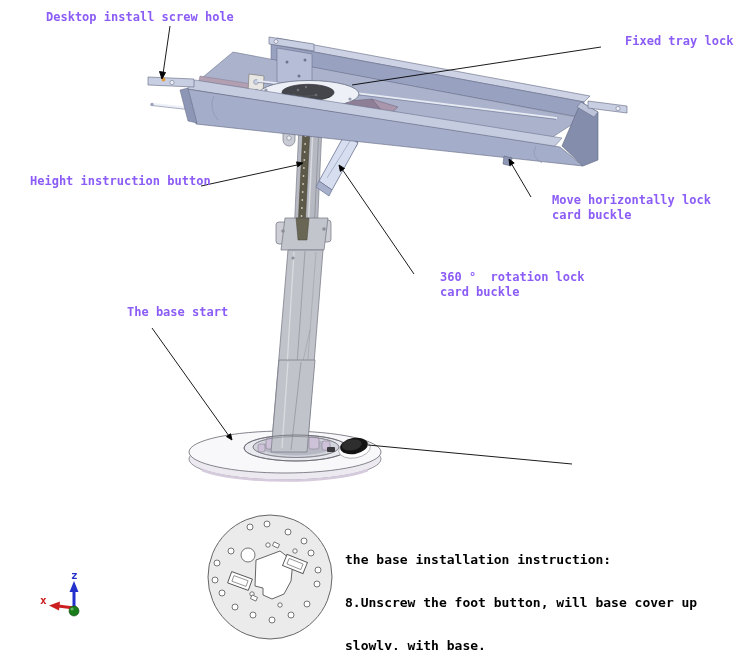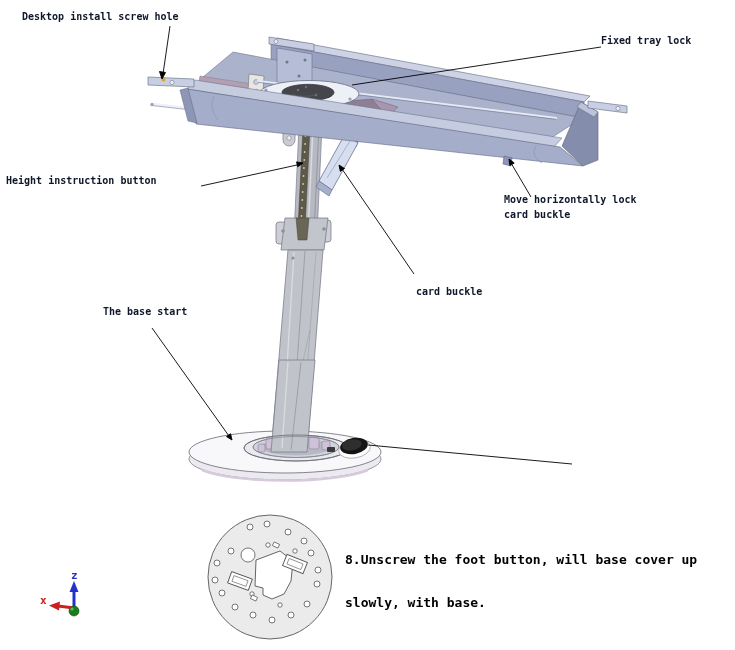--- a/index.html
+++ b/index.html
@@ -1,20 +1,20 @@
 <!DOCTYPE html>
 <html><head>
 <meta charset="utf-8">
 <style>
   html,body{margin:0;padding:0;background:#fff;}
   .stage{position:relative;width:735px;height:650px;background:#ffffff;overflow:hidden;
          font-family:"DejaVu Sans Mono","Liberation Mono",monospace;}
   .stage svg{position:absolute;left:0;top:0;}
-  .callout{position:absolute;color:#0f172a;font-weight:bold;font-size:10px;line-height:14.5px;
-           white-space:pre;letter-spacing:0px;}
+  .callout{position:absolute;color:#8b5cf6;font-weight:bold;font-size:12px;line-height:14.5px;
+           white-space:pre;letter-spacing:0px;margin-left:24px;}
   .instr{position:absolute;left:345px;top:524px;color:#000;font-weight:bold;font-size:13px;
          line-height:14.4px;white-space:pre;}
   .axis-label{position:absolute;font-weight:bold;font-size:11px;line-height:11px;}
 </style>
 </head>
 <body>
 
 <div class="stage">
 
 <svg width="735" height="650" viewBox="0 0 735 650">
@@ -251,25 +251,26 @@
     <line x1="74" y1="608" x2="58" y2="606" stroke="#cc2020" stroke-width="3"></line>
     <polygon points="49,605.5 60,601.5 59,610.5" fill="#cc2020"></polygon>
     <circle cx="74" cy="611" r="5" fill="#1a7c1a" stroke="#0d4d0d" stroke-width="0.6"></circle>
     <circle cx="72" cy="609" r="1.6" fill="#63b663"></circle>
   </g>
 </svg>
 
 <div class="callout" style="left:22px;top:10px">Desktop install screw hole</div>
 <div class="callout" style="left:601px;top:34px">Fixed tray lock</div>
 <div class="callout" style="left:6px;top:174px">Height instruction button</div>
-<div class="callout" style="left:504px;top:193px"><span>Move horizontally lock</span><br><span>card buckle</span></div>
-<div class="callout" style="left:416px;top:270px"><br><span>card buckle</span></div>
+<div class="callout" style="left:528px;top:193px"><span>Move horizontally lock</span><br><span>card buckle</span></div>
+<div class="callout" style="left:416px;top:270px"><span>360 °  rotation lock</span><br><span>card buckle</span></div>
 <div class="callout" style="left:103px;top:305px">The base start</div>
 
 <div class="instr">
+  <div>the base installation instruction:</div>
   <div>8.Unscrew the foot button, will base cover up</div>
   <div>slowly, with base.</div>
   
   
   
   
 </div>
 
 <div class="axis-label" style="left:71px;top:570px;color:#2330cc">z</div>
 <div class="axis-label" style="left:40px;top:595px;color:#cc2020">x</div>

